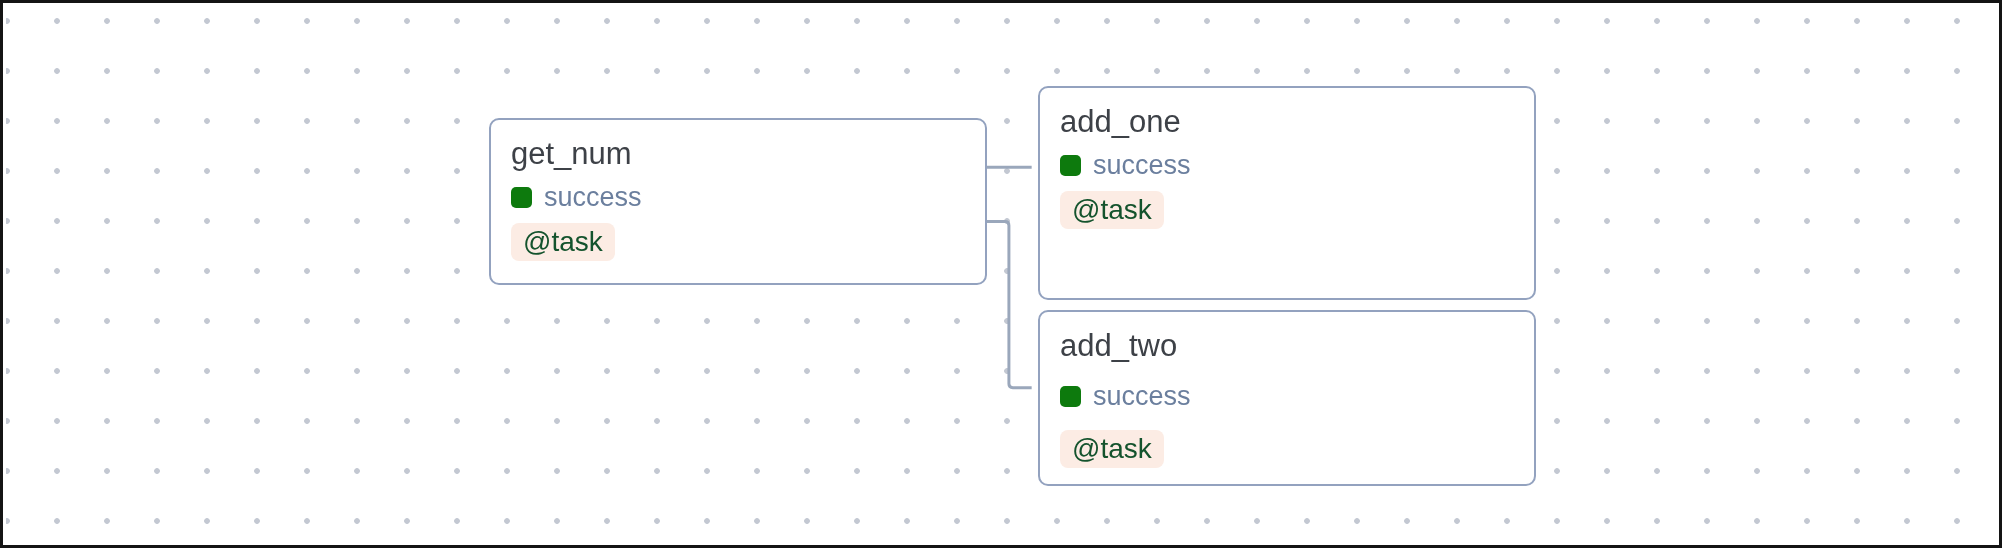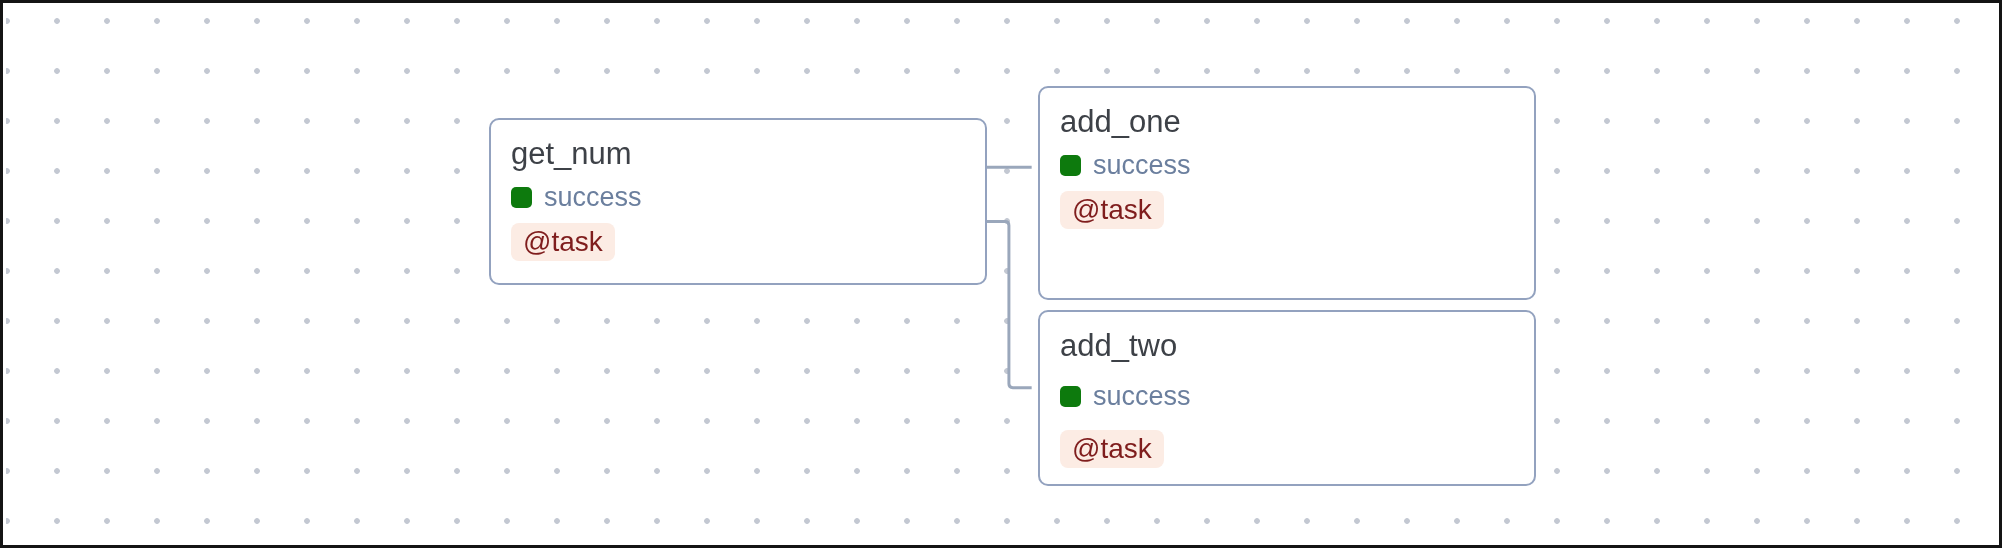--- a/index.html
+++ b/index.html
@@ -59,21 +59,21 @@
     flex:0 0 auto;
   }
   .status-label {
     font-size:27px;
     color:#6b7f9e;
   }
   .badge-row { margin-top:10px; }
   .task-badge {
     display:inline-block;
     font-size:28px;
-    color:#7f1d1d;
+    color:#14532d;
     background:#fcece4;
     padding:3px 12px;
     border-radius:8px;
   }
 </style>
 </head>
 <body>
 
 <div class="frame">
   <div class="canvas">

